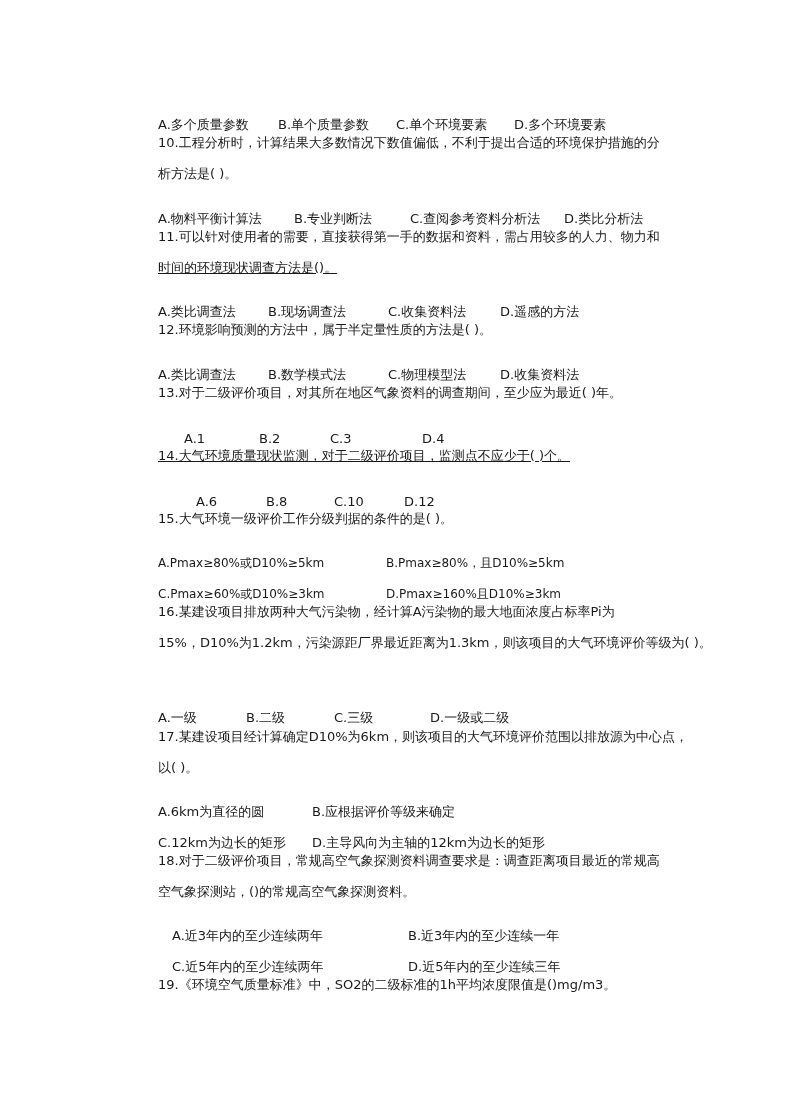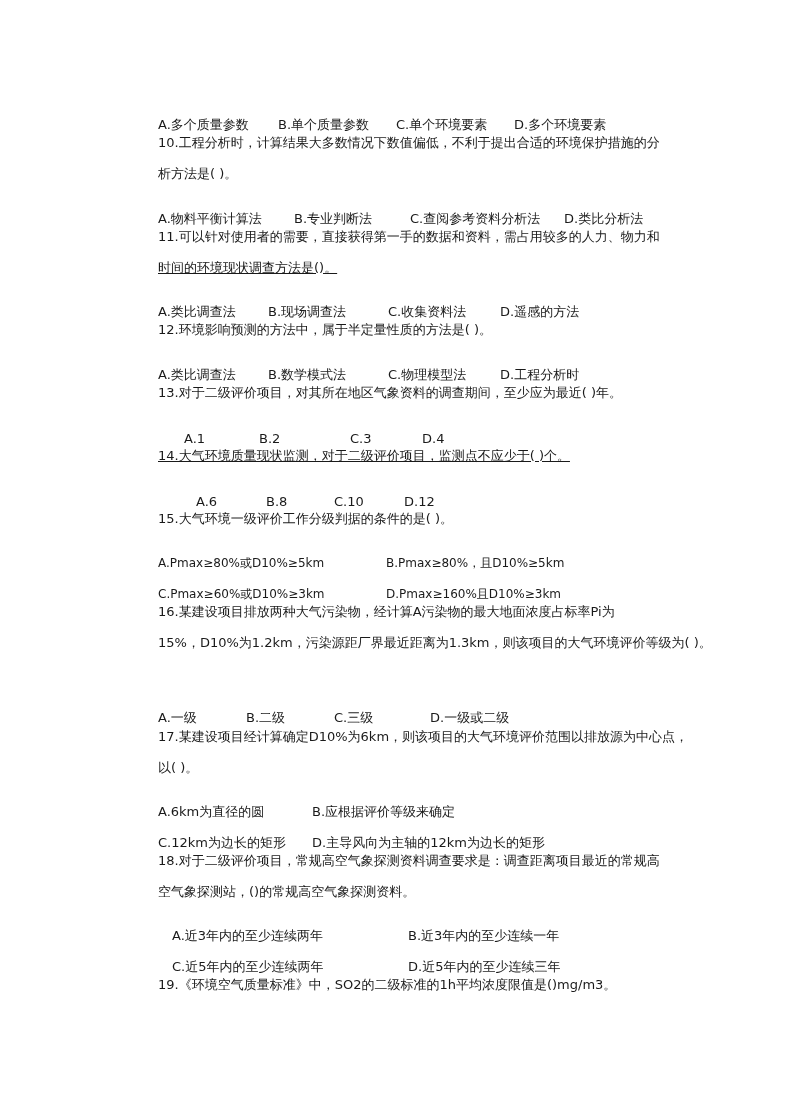--- a/index.html
+++ b/index.html
@@ -36,28 +36,28 @@
     <span class="opt" style="left:110px">B.现场调查法</span>
     <span class="opt" style="left:230px">C.收集资料法</span>
     <span class="opt" style="left:342px">D.遥感的方法</span>
   </div>
 
   <div class="line" style="top:322px;">12.环境影响预测的方法中，属于半定量性质的方法是( )。</div>
   <div class="line" style="top:354px;">
     <span class="opt" style="left:0px">A.类比调查法</span>
     <span class="opt" style="left:110px">B.数学模式法</span>
     <span class="opt" style="left:230px">C.物理模型法</span>
-    <span class="opt" style="left:342px">D.工程分析时</span>
+    <span class="opt" style="left:342px">D.收集资料法</span>
   </div>
 
   <div class="line" style="top:385px;">13.对于二级评价项目，对其所在地区气象资料的调查期间，至少应为最近( )年。</div>
   <div class="line" style="top:418px;">
     <span class="opt" style="left:26px">A.1</span>
     <span class="opt" style="left:101px">B.2</span>
-    <span class="opt" style="left:192px">C.3</span>
+    <span class="opt" style="left:172px">C.3</span>
     <span class="opt" style="left:264px">D.4</span>
   </div>
 
   <div class="line" style="top:448px;text-decoration:underline;">14.大气环境质量现状监测，对于二级评价项目，监测点不应少于( )个。</div>
   <div class="line" style="top:481px;">
     <span class="opt" style="left:38px">A.6</span>
     <span class="opt" style="left:108px">B.8</span>
     <span class="opt" style="left:176px">C.10</span>
     <span class="opt" style="left:246px">D.12</span>
   </div>

